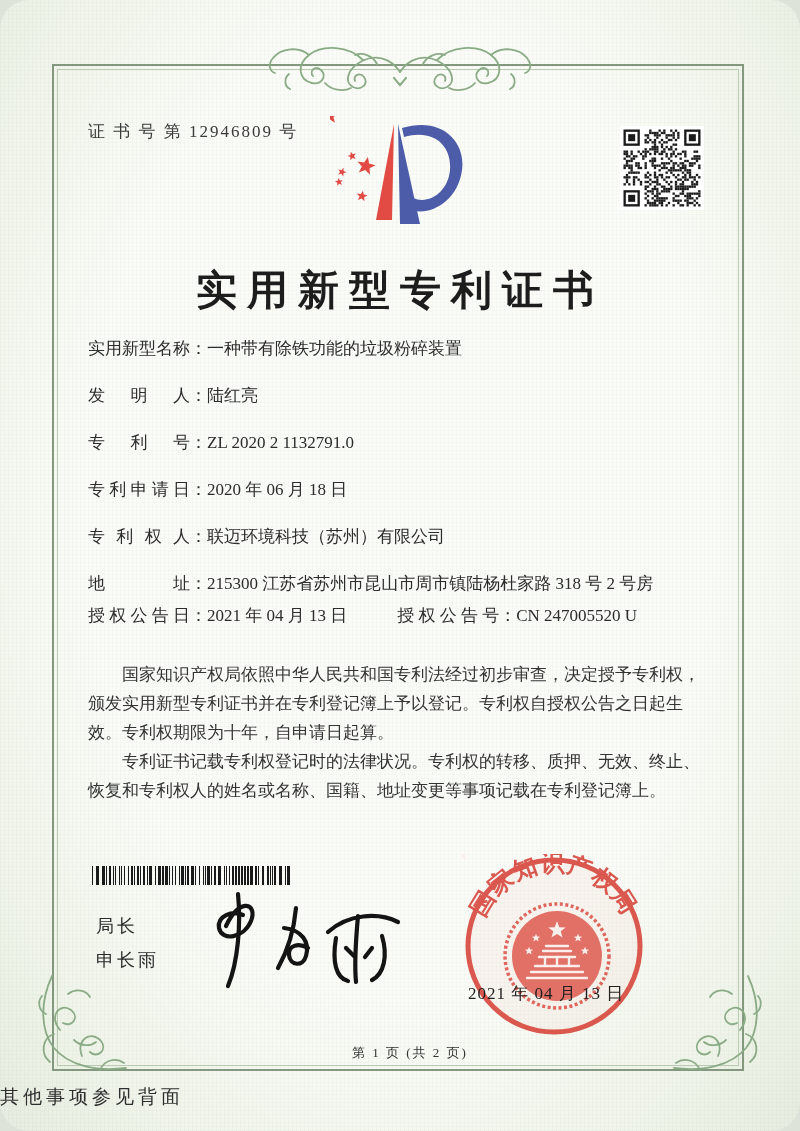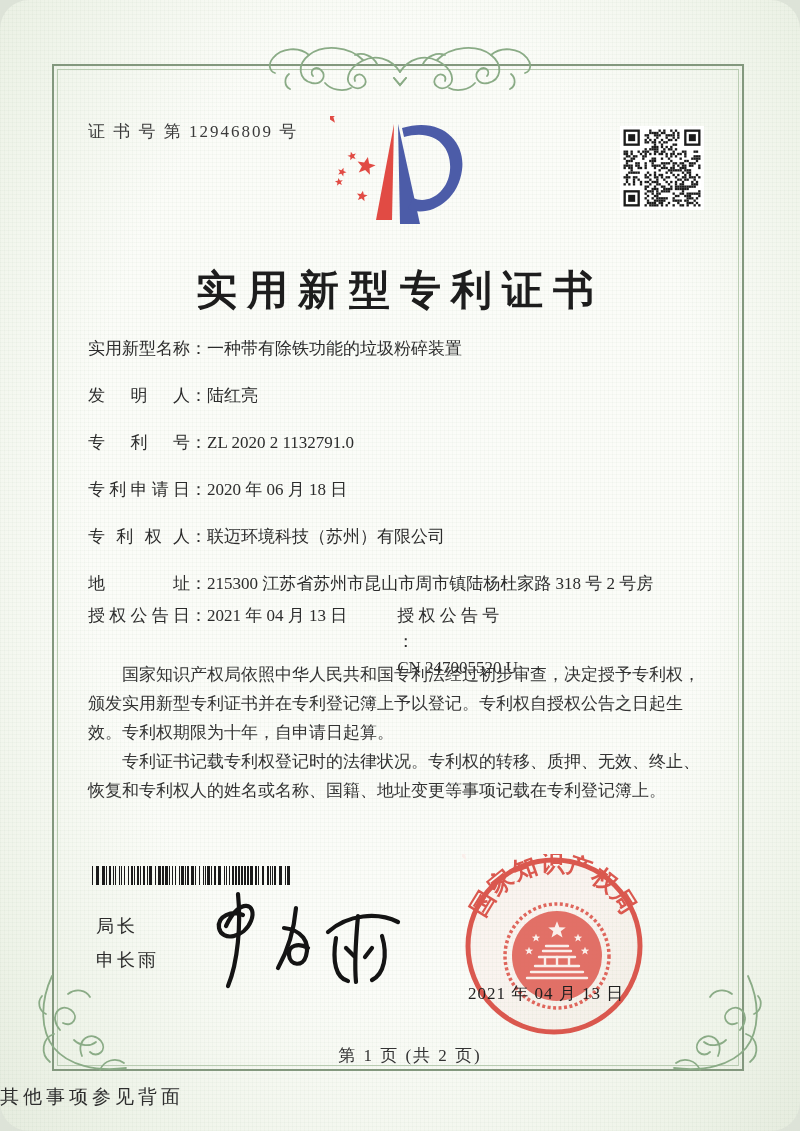--- a/index.html
+++ b/index.html
@@ -35,32 +35,32 @@
     font-size:41px;font-weight:bold;letter-spacing:10px;color:#1d1d1d;margin-top:23px;
   }
   
   .fields{position:absolute;left:88px;top:336px;width:626px;}
   .frow{display:flex;align-items:baseline;margin-bottom:21px;font-size:17px;line-height:26px;color:#2c2c2c;}
   .lbl{flex:none;display:inline-block;width:102px;text-align:justify;text-align-last:justify;}
   .cln{flex:none;}
   .val{flex:none;}
   .addr{max-width:472px;}
   .grant-group{display:flex;align-items:baseline;}
-  .grant-no{margin-left:50px;flex-direction:column;}
+  .grant-no{margin-left:50px;}
   
   .paras{position:absolute;left:88px;top:660px;width:628px;font-size:17px;line-height:29px;color:#333;}
   .paras p{margin:0;text-indent:2em;}
   
   .barcode{position:absolute;left:92px;top:866px;width:200px;height:19px;}
   .signer-title{position:absolute;left:96px;top:914px;font-size:18px;letter-spacing:3px;}
   .signer-name{position:absolute;left:96px;top:948px;font-size:18px;letter-spacing:3px;}
   .signature{position:absolute;left:196px;top:886px;width:215px;height:108px;}
   .seal{position:absolute;left:462px;top:854px;width:184px;height:184px;opacity:0.92;}
   .seal-date{position:absolute;left:468px;top:982px;font-size:17px;letter-spacing:1px;color:#1f1f1f;z-index:3;}
-  .page-info{position:absolute;left:52px;top:1044px;width:716px;text-align:center;font-size:17px;letter-spacing:2px;color:#333;}
+  .page-info{position:absolute;left:52px;top:1044px;width:716px;text-align:center;font-size:13px;letter-spacing:2px;color:#333;}
   .back-note{position:absolute;left:0;top:1084px;width:780px;text-align:left;font-size:19px;letter-spacing:4px;color:#2e2e2e;}
 </style>
 </head>
 <body>
 
 <div class="page">
 
   <div class="frame"></div>
 
   <svg class="ornament orn-top" viewBox="0 0 270 62">

